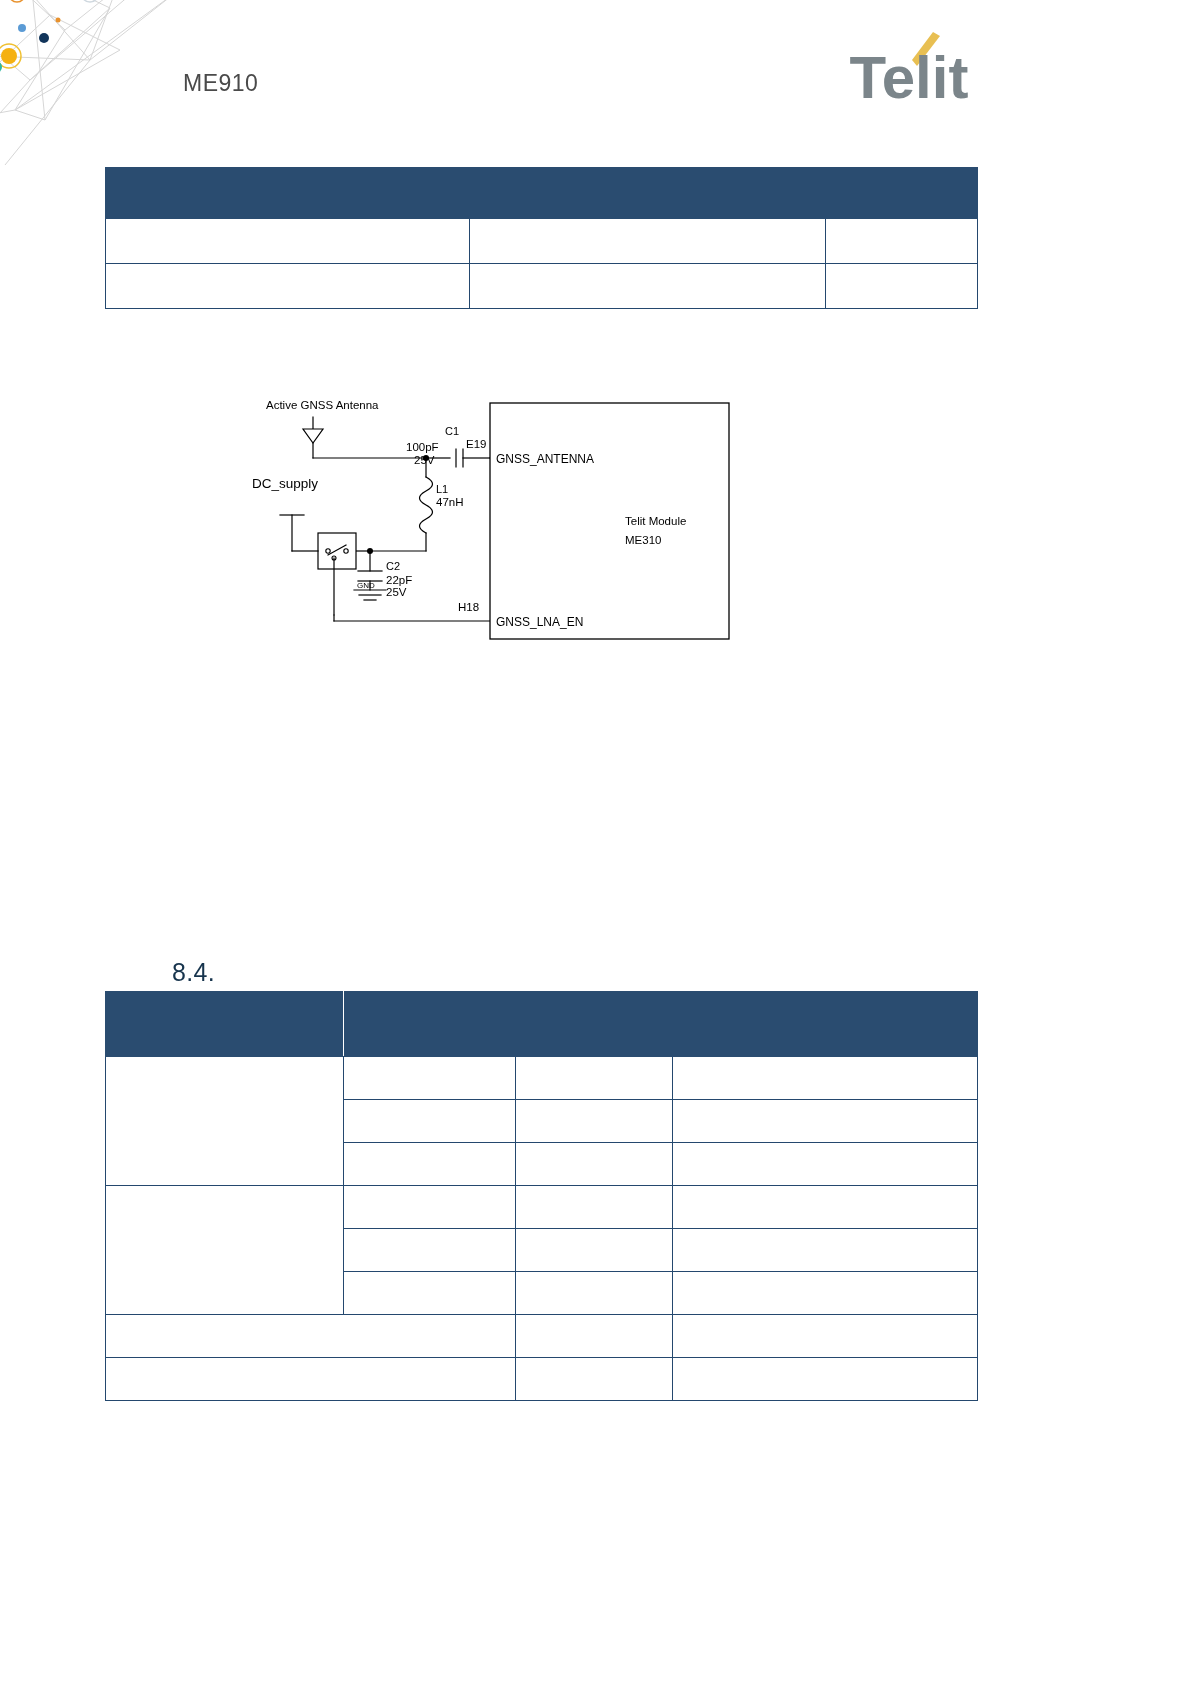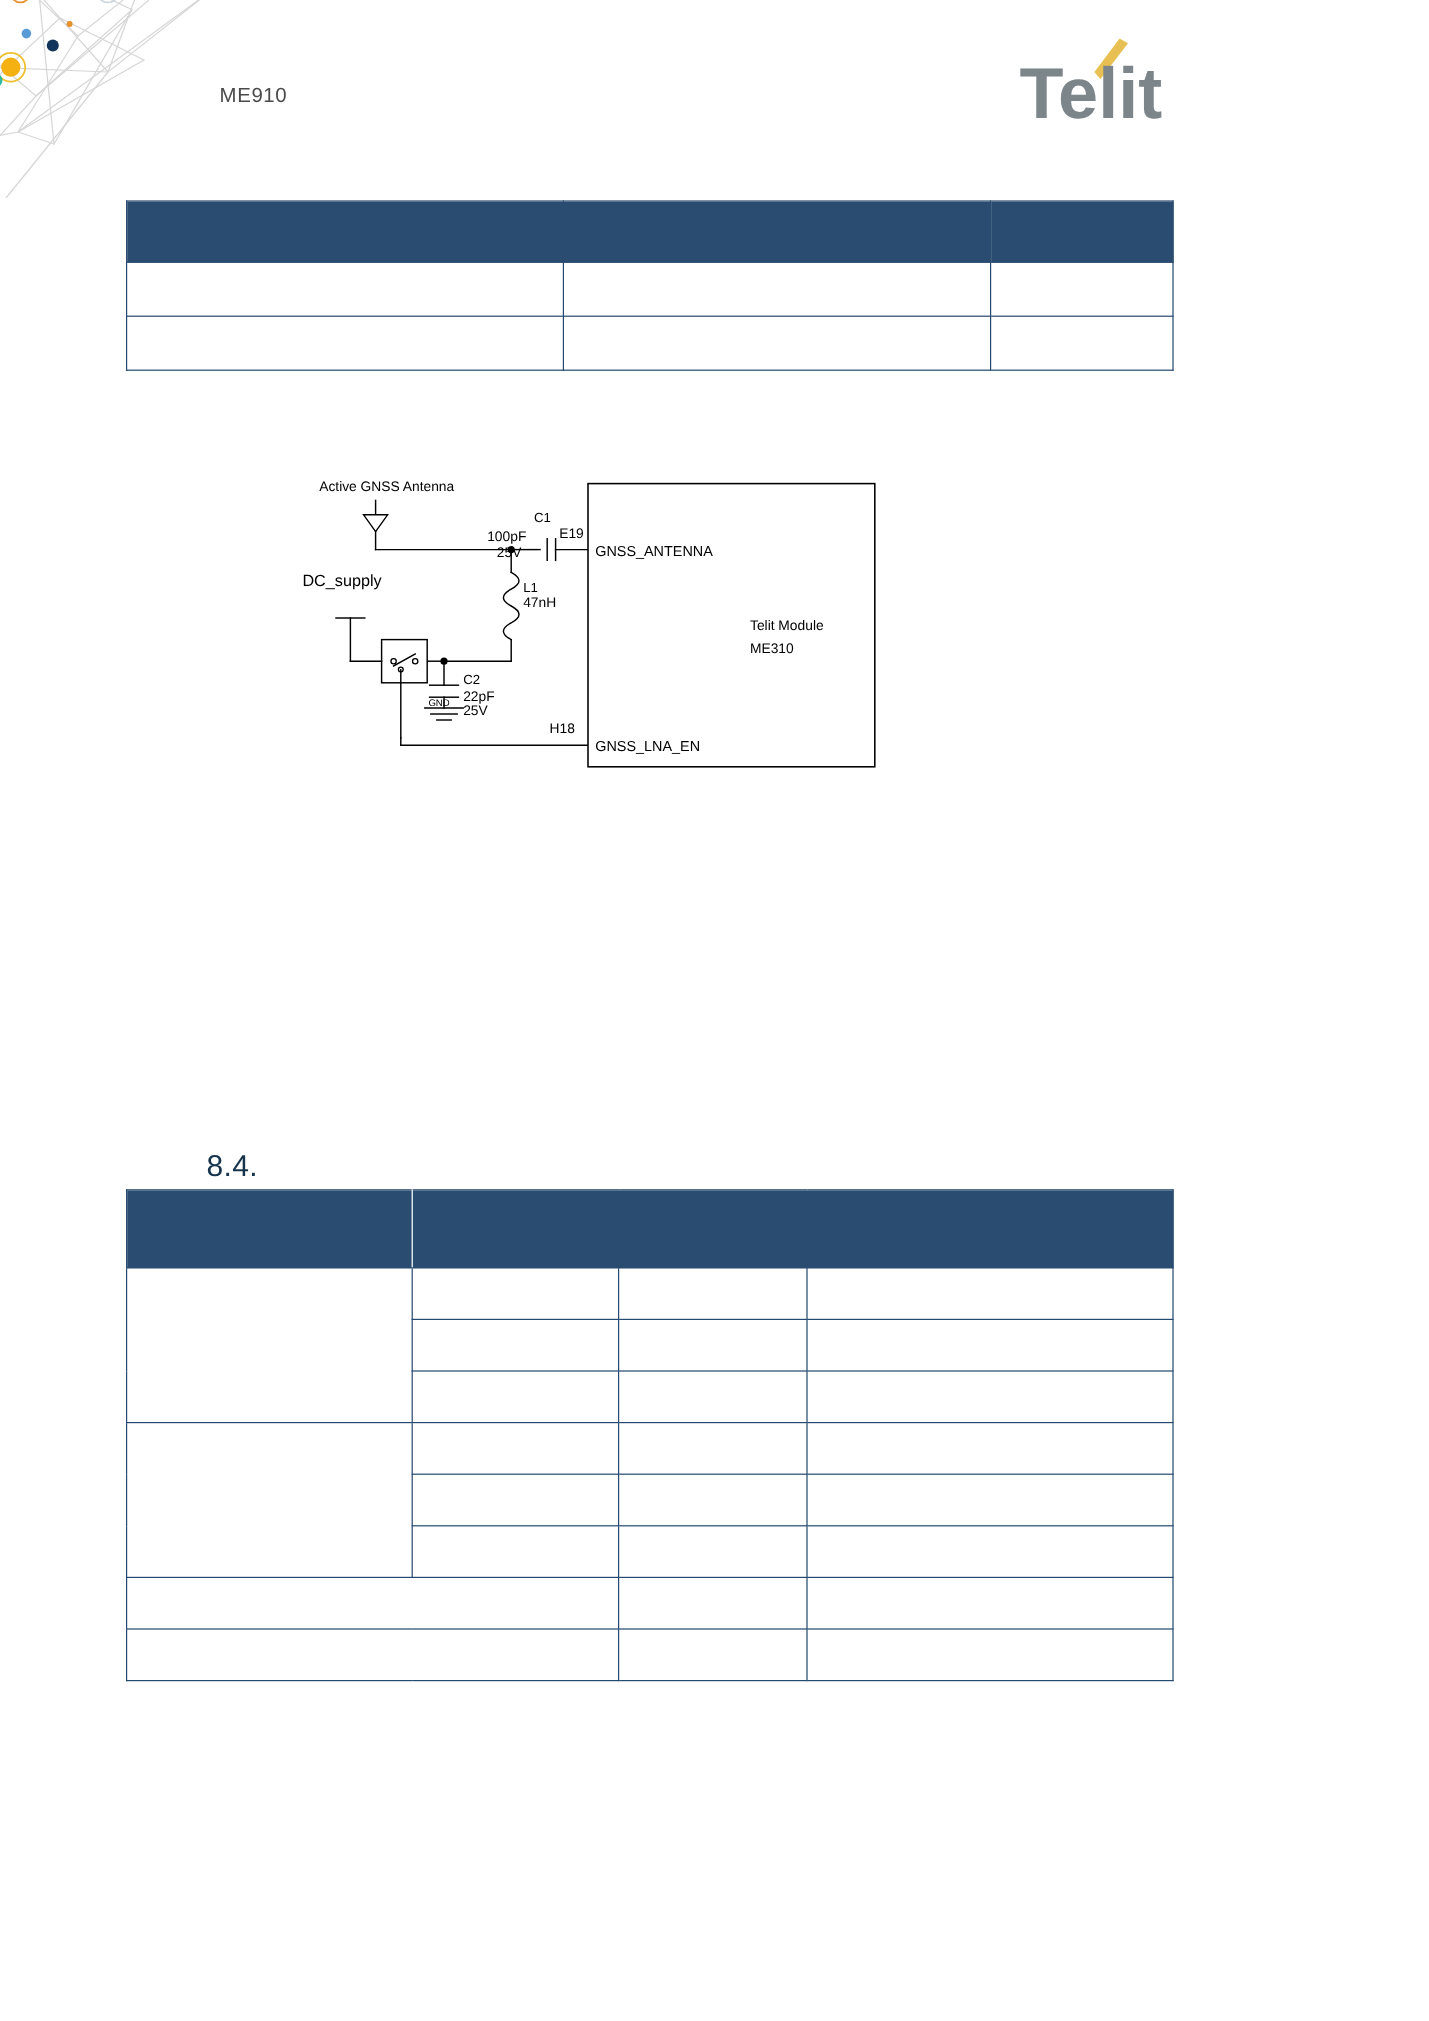--- a/index.html
+++ b/index.html
@@ -11,21 +11,21 @@
     position:relative;
     overflow:hidden;
     -webkit-font-smoothing:antialiased;
   }
   .page{position:absolute;inset:0;}
 
   
   .net-graphic{position:absolute;left:-30px;top:-40px;width:260px;height:220px;pointer-events:none;}
   .doc-title{
     position:absolute;left:183px;top:70px;
-    font-size:17px;color:#4a4a4a;letter-spacing:.5px;font-weight:400;
+    font-size:23px;color:#4a4a4a;letter-spacing:.5px;font-weight:400;
   }
   .logo{position:absolute;left:845px;top:30px;width:130px;height:76px;}
 
   
   table.doc-table{
     position:absolute;border-collapse:collapse;
     table-layout:fixed;
   }
   table.doc-table td,table.doc-table th{
     border:1px solid #24486e;

